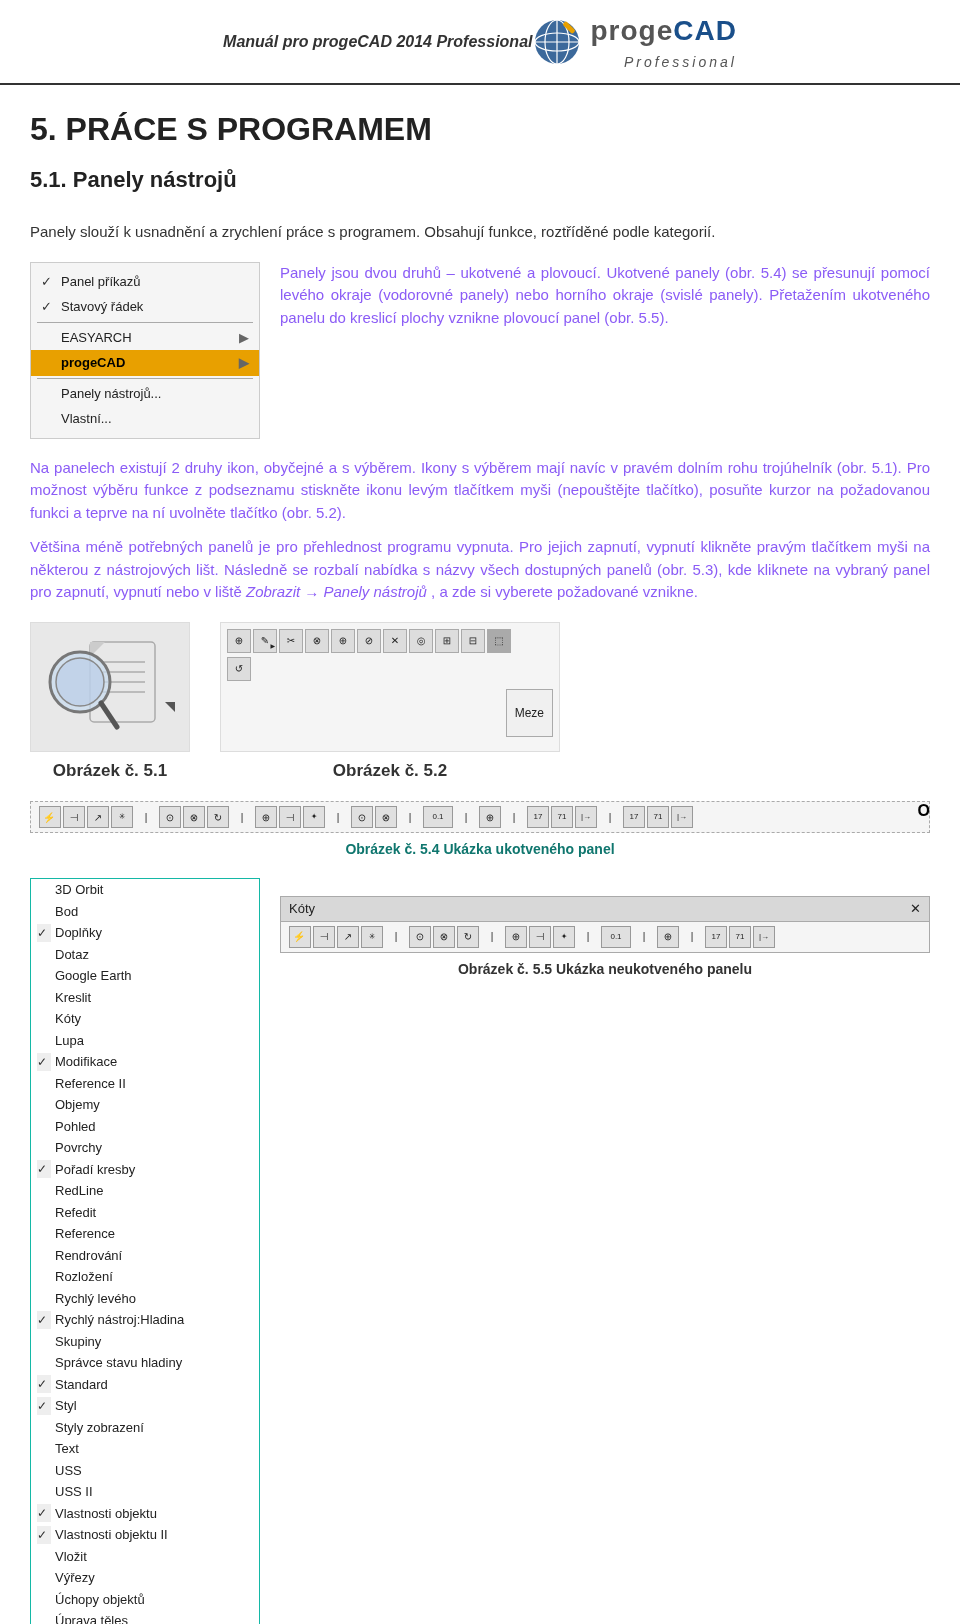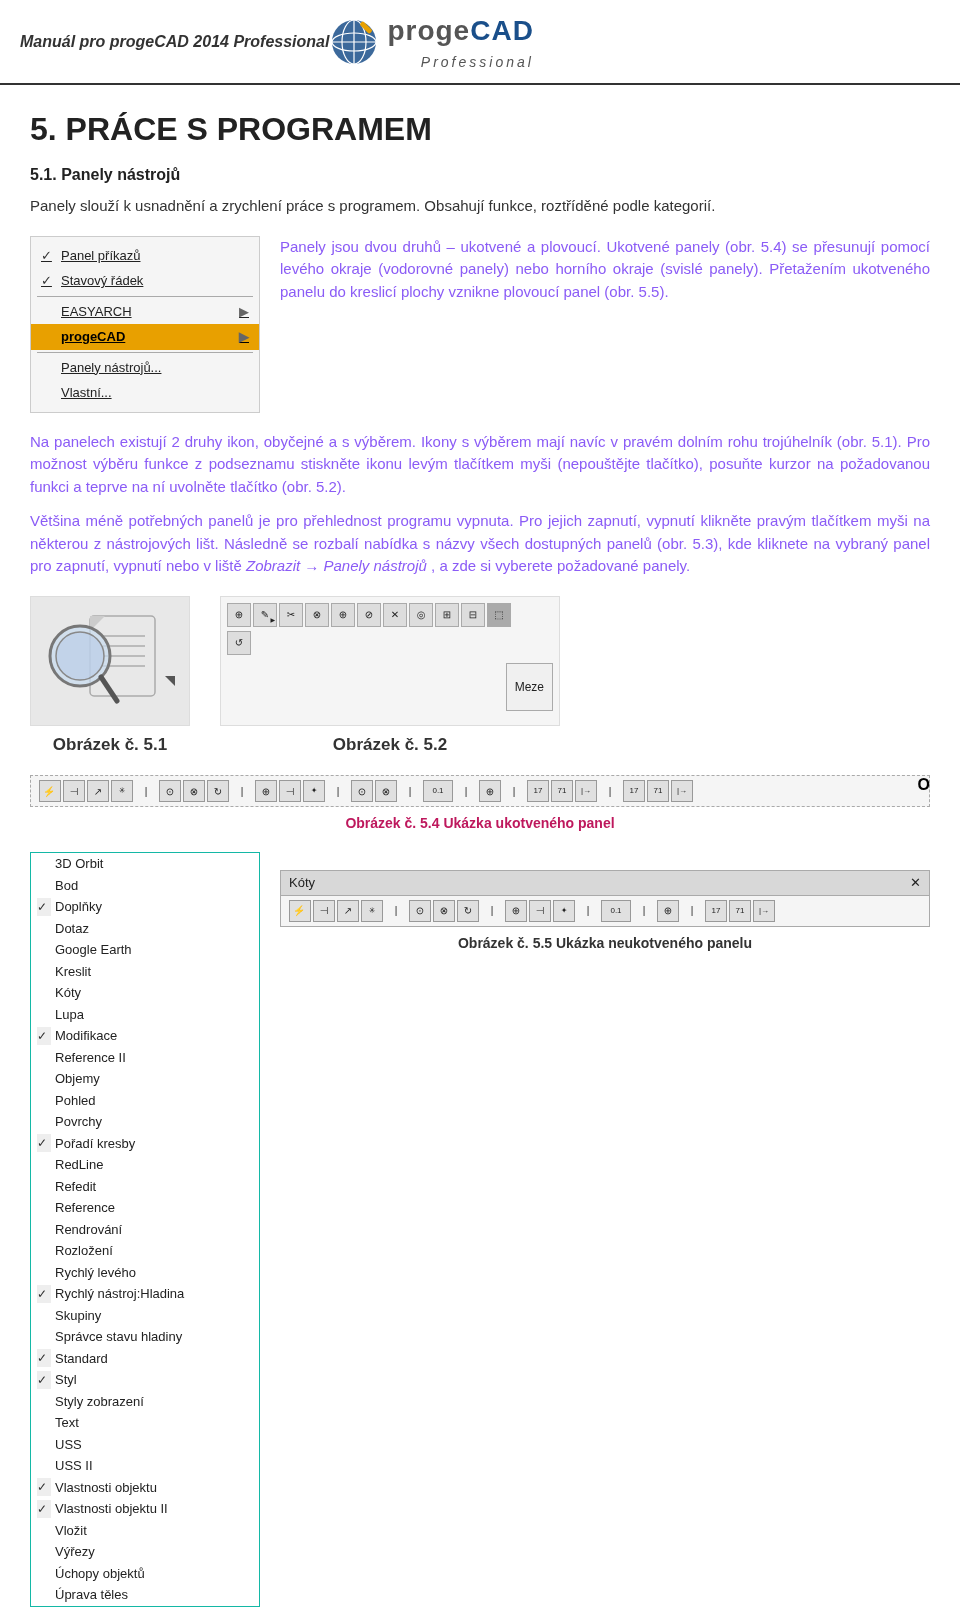--- a/index.html
+++ b/index.html
@@ -11,21 +11,21 @@
       min-height: 1624px;
       position: relative;
       font-size: 15px;
       line-height: 1.5;
     }
 
     
     .header {
       display: flex;
       align-items: center;
-      justify-content: flex-start;
+      justify-content: center;
       padding: 10px 20px;
       border-bottom: 2px solid #333;
     }
     .header-title {
       font-size: 16px;
       font-weight: bold;
       color: #333;
       font-style: italic;
     }
     .logo-area {
@@ -63,24 +63,24 @@
     }
 
     .chapter-title {
       font-size: 32px;
       font-weight: bold;
       color: #222;
       margin-bottom: 10px;
     }
 
     .section-title {
-      font-size: 16px;
+      font-size: 22px;
       font-weight: bold;
       color: #222;
-      margin-bottom: 8px;
+      margin-bottom: 25px;
     }
 
     .intro-text {
       font-size: 15px;
       color: #333;
       margin-bottom: 18px;
     }
 
     
     .two-col {
@@ -106,21 +106,20 @@
       padding: 6px 0;
       min-width: 190px;
       font-size: 13px;
     }
     .menu-item {
       display: flex;
       align-items: center;
       padding: 3px 10px;
       gap: 6px;
       cursor: pointer;
-      text-decoration: underline;
     }
     .menu-item.checked::before {
       content: "✓";
       font-size: 13px;
       color: #333;
       min-width: 14px;
     }
     .menu-item:not(.checked)::before {
       content: "";
       min-width: 14px;
@@ -268,21 +267,21 @@
       border: 1px solid #999;
       display: flex;
       align-items: center;
       justify-content: center;
       font-size: 10px;
       cursor: pointer;
     }
     .toolbar54-label {
       font-size: 14px;
       font-weight: bold;
-      color: #be185d;
+      color: #0f766e;
       margin-top: 6px;
       text-align: center;
     }
     .o-label {
       position: absolute;
       right: 0;
       top: -2px;
       font-weight: bold;
       font-size: 16px;
       color: #000;
@@ -386,21 +385,21 @@
     <div class="right-text">
       <p class="body-text">Panely jsou dvou druhů – ukotvené a plovoucí. Ukotvené panely (obr. 5.4) se přesunují pomocí levého okraje (vodorovné panely) nebo horního okraje (svislé panely). Přetažením ukotveného panelu do kreslicí plochy vznikne plovoucí panel (obr. 5.5).</p>
     </div>
   </div>
 
   <p class="body-text">Na panelech existují 2 druhy ikon, obyčejné a s výběrem. Ikony s výběrem mají navíc v pravém dolním rohu trojúhelník (obr. 5.1). Pro možnost výběru funkce z podseznamu stiskněte ikonu levým tlačítkem myši (nepouštějte tlačítko), posuňte kurzor na požadovanou funkci a teprve na ní uvolněte tlačítko (obr. 5.2).</p>
 
   <p class="body-text">
     <span>Většina méně potřebných panelů je pro přehlednost programu vypnuta. Pro jejich zapnutí, vypnutí klikněte pravým tlačítkem myši na některou z nástrojových lišt. Následně se rozbalí nabídka s názvy všech dostupných panelů (obr. 5.3), kde kliknete na vybraný panel pro zapnutí, vypnutí nebo v liště</span>
     <em>Zobrazit → Panely nástrojů</em>
-    <span>, a zde si vyberete požadované panely.</span>
+    <span>, a zde si vyberete požadované vznikne.</span>
   </p>
 
   <div class="figures-row">
 
     <div class="figure-box">
       <div class="fig51">
 
         <svg width="150" height="120" viewBox="0 0 150 120">
 
           <rect x="55" y="15" width="65" height="80" rx="4" fill="#e8e8e8" stroke="#aaa" stroke-width="1.5"></rect>

